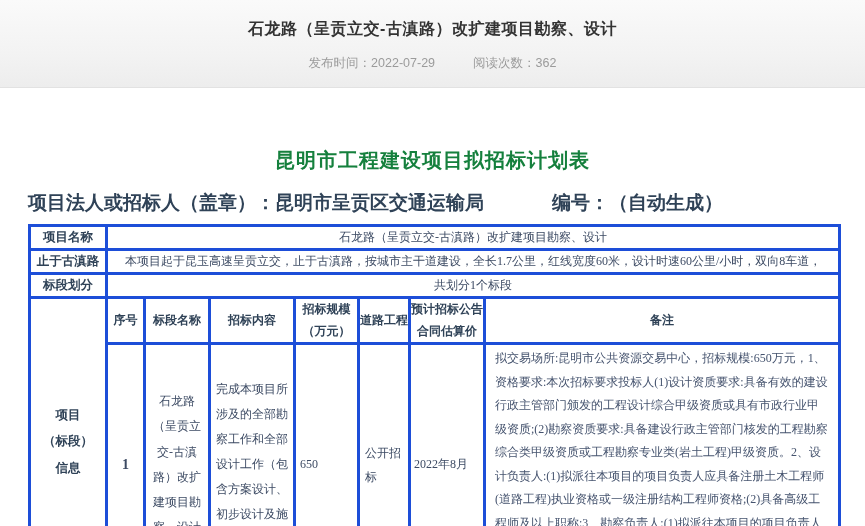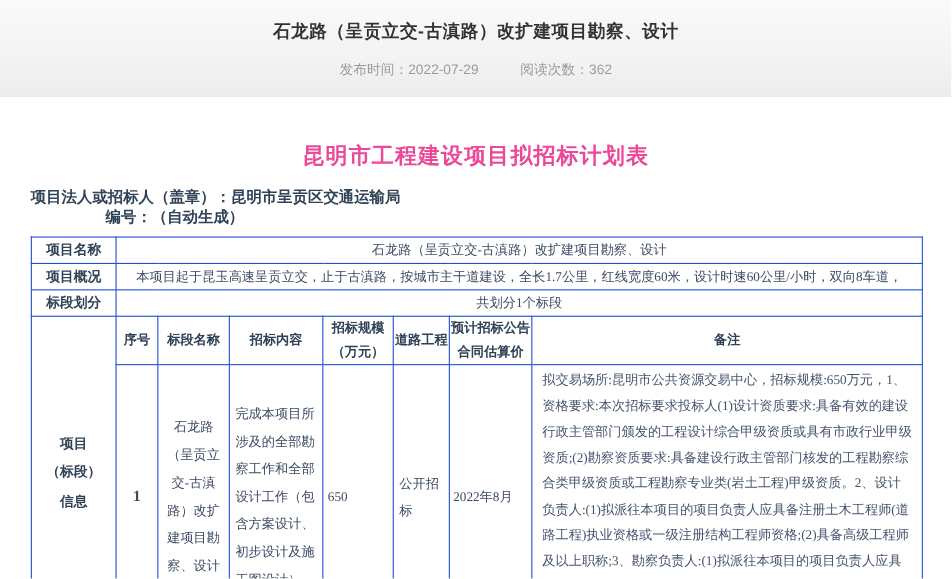--- a/index.html
+++ b/index.html
@@ -21,45 +21,44 @@
   .page-meta {
     margin-top:15px;
     display:flex; justify-content:center; gap:38px;
     font-size:12.5px; color:#9b9b9b;
   }
   .page-meta span { white-space:nowrap; }
 
   
   .doc-area { width:865px; background:#ffffff; position:relative; }
   .doc-title {
-    padding-top:40px;
+    padding-top:59px;
     text-align:center;
-    font-size:20px; font-weight:bold; color:#ec4899;
+    font-size:20px; font-weight:bold; color:#15803d;
     letter-spacing:1px;
   }
   .doc-infoline {
     margin:16px 28px 8px 28px;
-    font-size:14px; font-weight:600; color:#2f4257;
+    font-size:19px; font-weight:600; color:#2f4257;
     display:flex;
-    flex-direction:column;
   }
   .doc-infoline .serial { margin-left:68px; }
 
   
   table.plan {
     margin-left:28px;
     width:810px;
     border-collapse:collapse;
     table-layout:fixed;
     font-family:"Liberation Serif","DejaVu Serif",serif;
     color:#3c4a63;
     font-size:12px;
   }
   table.plan td, table.plan th {
-    border:1px solid #1d4ed8;
+    border:3px solid #1d4ed8;
     vertical-align:middle;
     overflow:hidden;
   }
   .lbl {
     font-weight:bold; text-align:center; color:#2f4257;
     font-size:12.5px;
   }
   .r-small  { height:24px; }
   .r-head   { height:42px; }
   .r-data   { height:166px; }
@@ -114,21 +113,21 @@
         <col style="width:355px">
     </colgroup>
 
     <tbody>
         <tr class="r-small">
       <td class="lbl">项目名称</td>
       <td colspan="7" class="cell-center">石龙路（呈贡立交-古滇路）改扩建项目勘察、设计</td>
     </tr>
 
     <tr class="r-small">
-      <td class="lbl">项目概况</td>
+      <td class="lbl">止于古滇路</td>
       <td colspan="7" class="cell-left">本项目起于昆玉高速呈贡立交，止于古滇路，按城市主干道建设，全长1.7公里，红线宽度60米，设计时速60公里/小时，双向8车道，</td>
     </tr>
 
     <tr class="r-small">
       <td class="lbl">标段划分</td>
       <td colspan="7" class="cell-center">共划分1个标段</td>
     </tr>
 
     <tr class="r-head">
       <td rowspan="2" class="lbl info-label">项目

